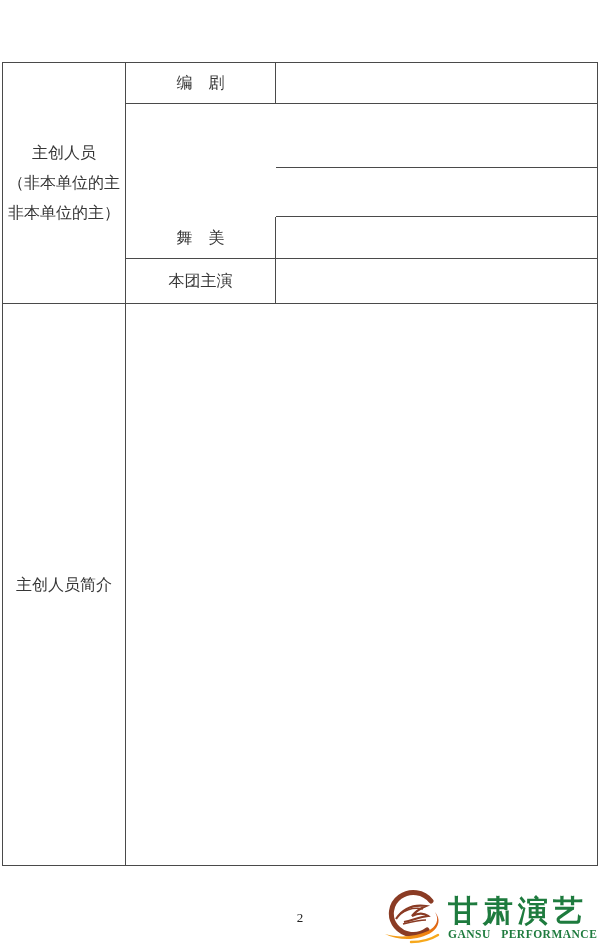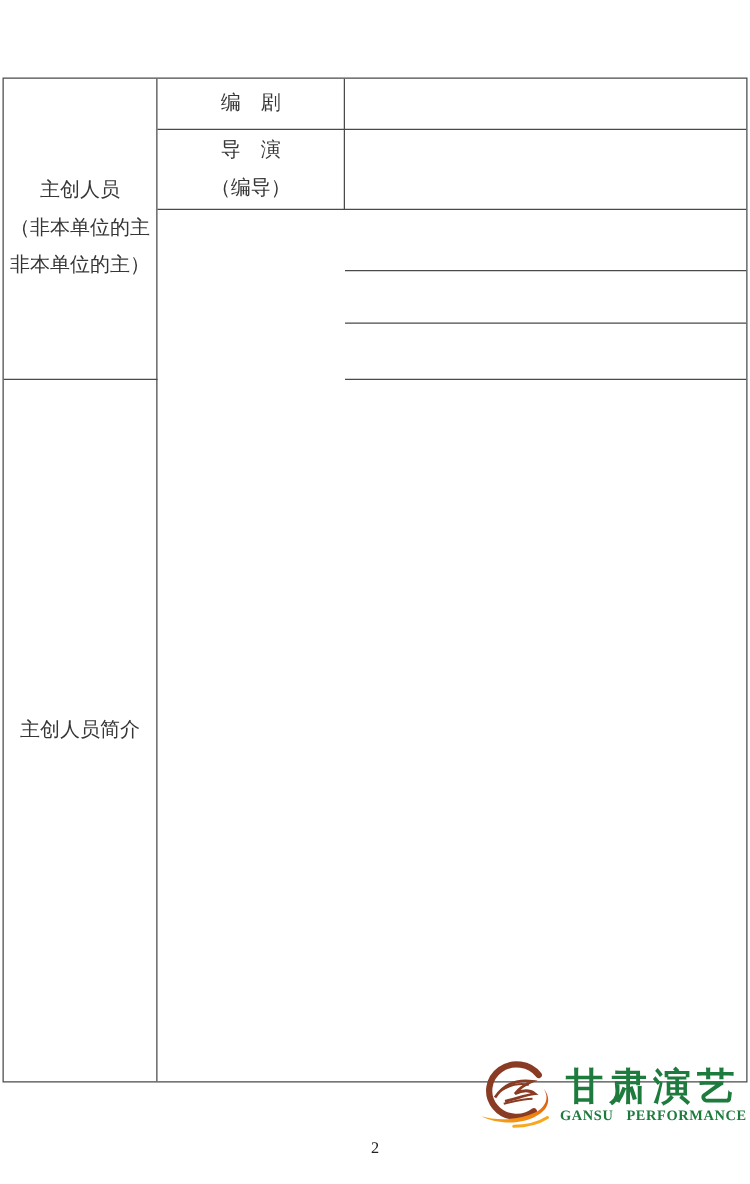--- a/index.html
+++ b/index.html
@@ -55,24 +55,23 @@
     left: 0;
     width: 100%;
     text-align: center;
     font-family: "Liberation Serif", serif;
     font-size: 13px;
     color: #222222;
   }
   .logo {
     position: absolute;
     left: 383px;
-    top: 848px;
+    top: 889px;
     display: flex;
     align-items: center;
-    text-align: center;
   }
   .logo-emblem { width: 60px; height: 58px; flex: 0 0 auto; }
   .logo-text { margin-left: 5px; }
   .logo-cn {
     font-family: "Liberation Serif", serif;
     font-weight: bold;
     font-size: 30px;
     line-height: 32px;
     letter-spacing: 5px;
     color: #1e7b3e;
@@ -98,23 +97,25 @@
 
     <div class="cell head-cell">
       <div>主创人员</div>
       <div>（非本单位的主</div>
       <div>非本单位的主）</div>
     </div>
 
     <div class="cell label-col r1">
       <div>编　剧</div>
     </div>
-    <div class="cell label-col r2">
-      <div>导　演</div>
-      <div>（编导）</div>
+    <div class="cell label-col r4">
+      <div>舞　美</div>
+    </div>
+    <div class="cell label-col r5">
+      <div>本团主演</div>
     </div>
 
     <div class="cell value-col r1"></div>
     <div class="cell value-col r2"></div>
     <div class="cell value-col r3"></div>
     <div class="cell value-col r4"></div>
     <div class="cell value-col r5"></div>
 
     <div class="cell intro-cell">
       <div>主创人员简介</div>

